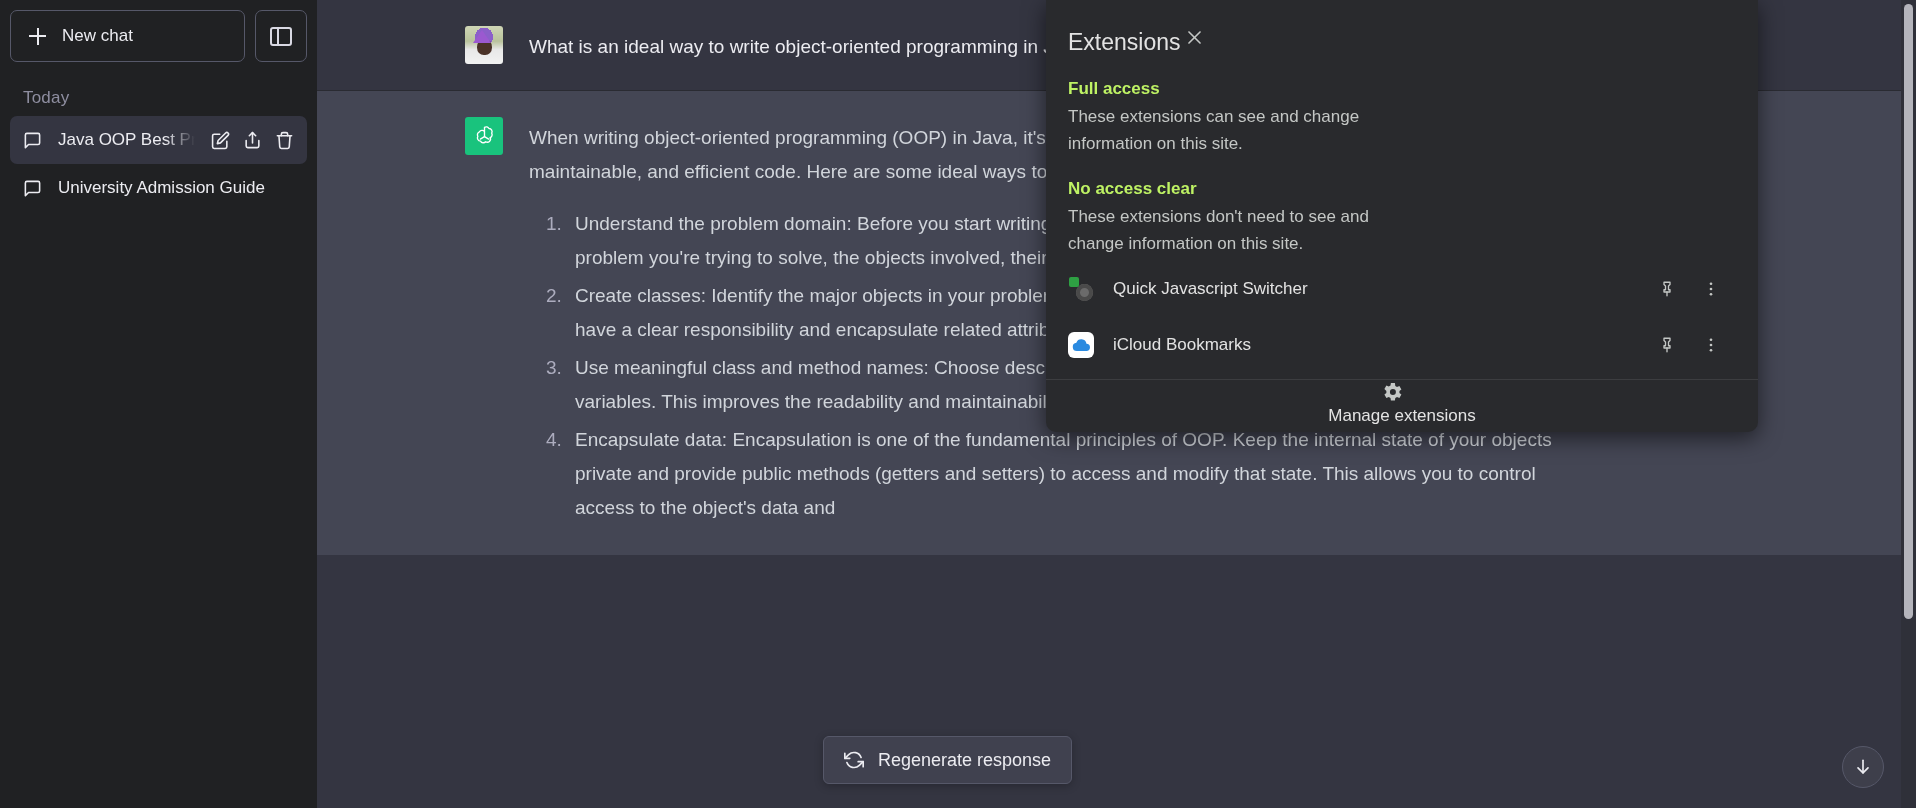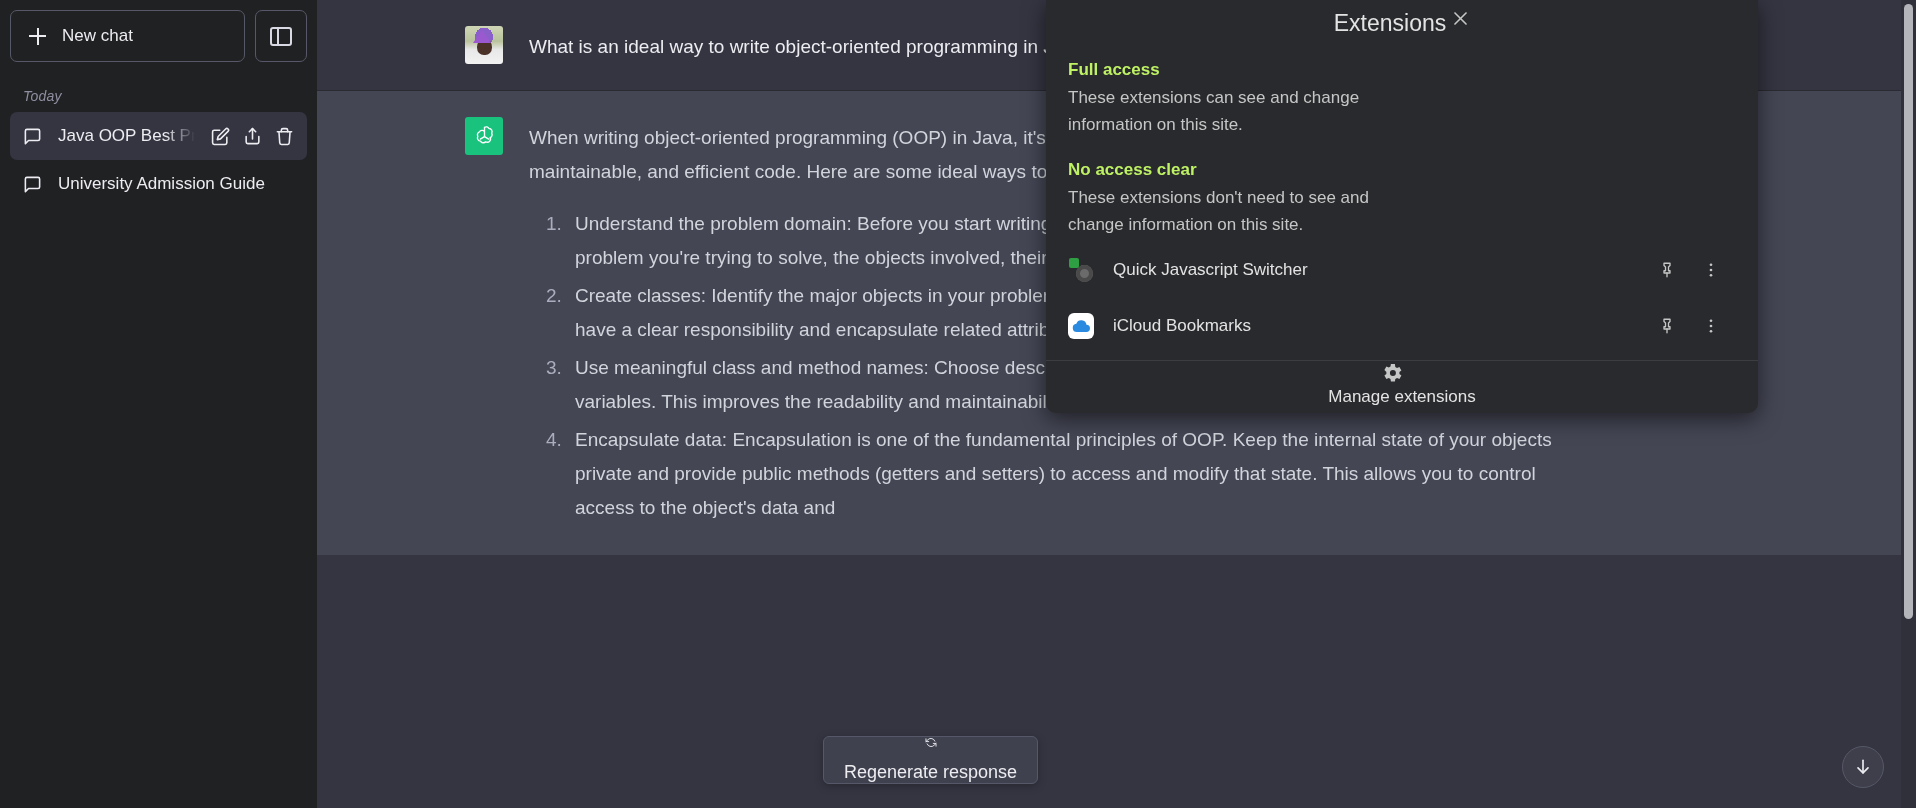--- a/index.html
+++ b/index.html
@@ -61,24 +61,23 @@
     position: relative;
   }
   .panel-icon::after {
     content: ""; position: absolute;
     left: 5px; top: -2px; bottom: -2px;
     width: 2px; background: #d9d9e3;
   }
 
   .section-label {
     margin: 26px 0 8px 13px;
-    font-size: 14px;
+    font-size: 17px;
     color: #8e8ea0;
     letter-spacing: 0.2px;
-    font-style: italic;
   }
 
   .chat-item {
     height: 48px;
     border-radius: 7px;
     display: flex; align-items: center;
     padding: 0 13px;
     gap: 16px;
     color: #ececf1;
     font-size: 17px;
@@ -153,21 +152,20 @@
     left: 506px; bottom: 24px;
     height: 48px;
     background: #40414f;
     border: 1px solid #565869;
     border-radius: 6px;
     display: flex; align-items: center; gap: 14px;
     padding: 0 20px;
     color: #ececf1; font-size: 18px;
     box-shadow: 0 2px 8px rgba(0,0,0,.25);
     cursor: pointer;
-    flex-direction: column;
   }
   .scroll-down-btn {
     position: absolute; right: 32px; bottom: 20px;
     width: 42px; height: 42px; border-radius: 50%;
     background: #3e3f4b; border: 1px solid #565869;
     display: flex; align-items: center; justify-content: center;
     cursor: pointer;
   }
 
   .page-scrollbar {
@@ -184,22 +182,22 @@
     position: absolute;
     left: 1046px; top: 0;
     width: 712px;
     background: #292a2d;
     border-radius: 0 0 10px 10px;
     box-shadow: 0 6px 22px rgba(0,0,0,.55);
     overflow: hidden;
     z-index: 40;
   }
   .ext-header {
-    display: flex; align-items: flex-start; justify-content: center;
-    padding: 8px 22px 0 22px;
+    display: flex; align-items: flex-start; justify-content: flex-start;
+    padding: 27px 22px 0 22px;
   }
   .ext-title { color: #e3e3e3; font-size: 23px; font-weight: 400; line-height: 30px; padding-left: 0; }
   .ext-close {
     width: 28px; height: 28px; display: flex; align-items: center; justify-content: center;
     cursor: pointer; border-radius: 50%; margin-top: -4px; margin-right: -4px;
   }
   .ext-section { padding: 0 22px; }
   .ext-group-title {
     color: #bef264; font-size: 17px; font-weight: bold;
     margin-top: 22px; margin-bottom: 4px;

